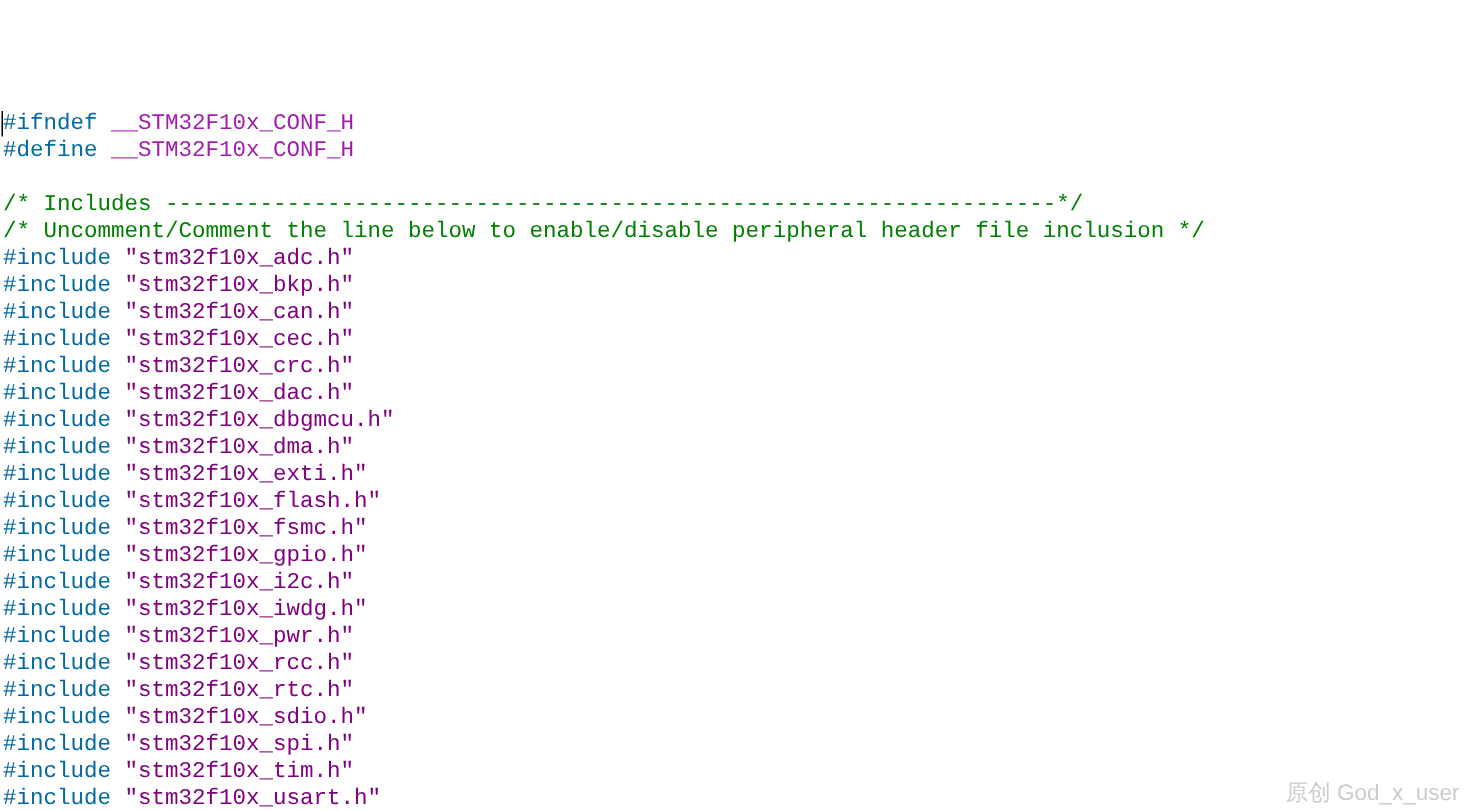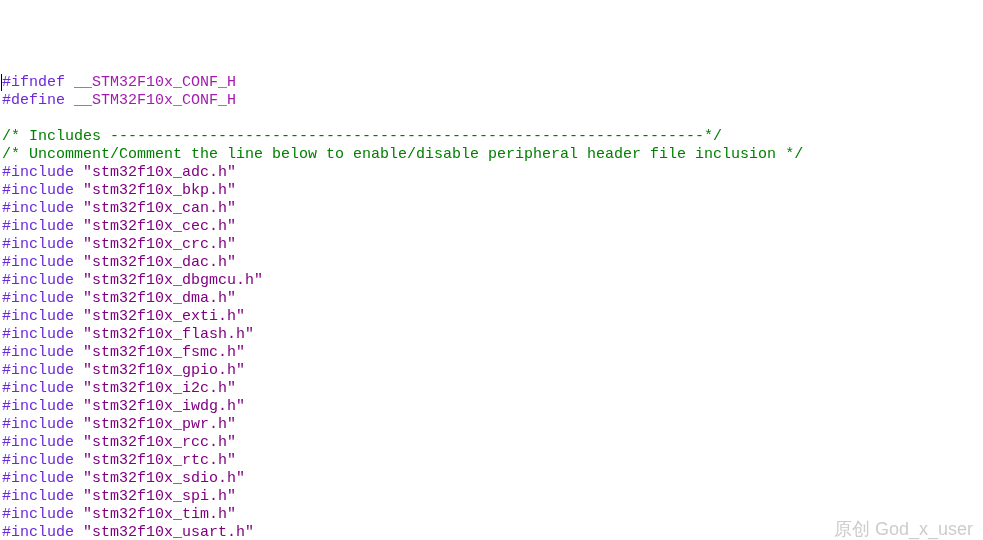--- a/index.html
+++ b/index.html
@@ -5,30 +5,30 @@
     body {
       margin: 0;
       padding: 2px;
       font-family: "Courier New", monospace;
       font-size: 15px;
       line-height: 18px;
       background: #ffffff;
       white-space: pre;
       color: #000;
     }
-    .kw { color: #6d28d9; }
+    .kw { color: #0369a1; }
     .ident { color: #a21caf; }
     .comment { color: #008000; text-align: right; }
     .str { color: #800080; }
     .watermark {
       position: absolute;
       right: 10px;
       bottom: 2px;
       color: #ccc;
-      font-size: 18px;
+      font-size: 15px;
       font-family: sans-serif;
     }
     .cursor-bar {
       border-left: 1px solid #000;
       margin-left: -1px;
     }
   </style>
 </head>
 <body>
 

